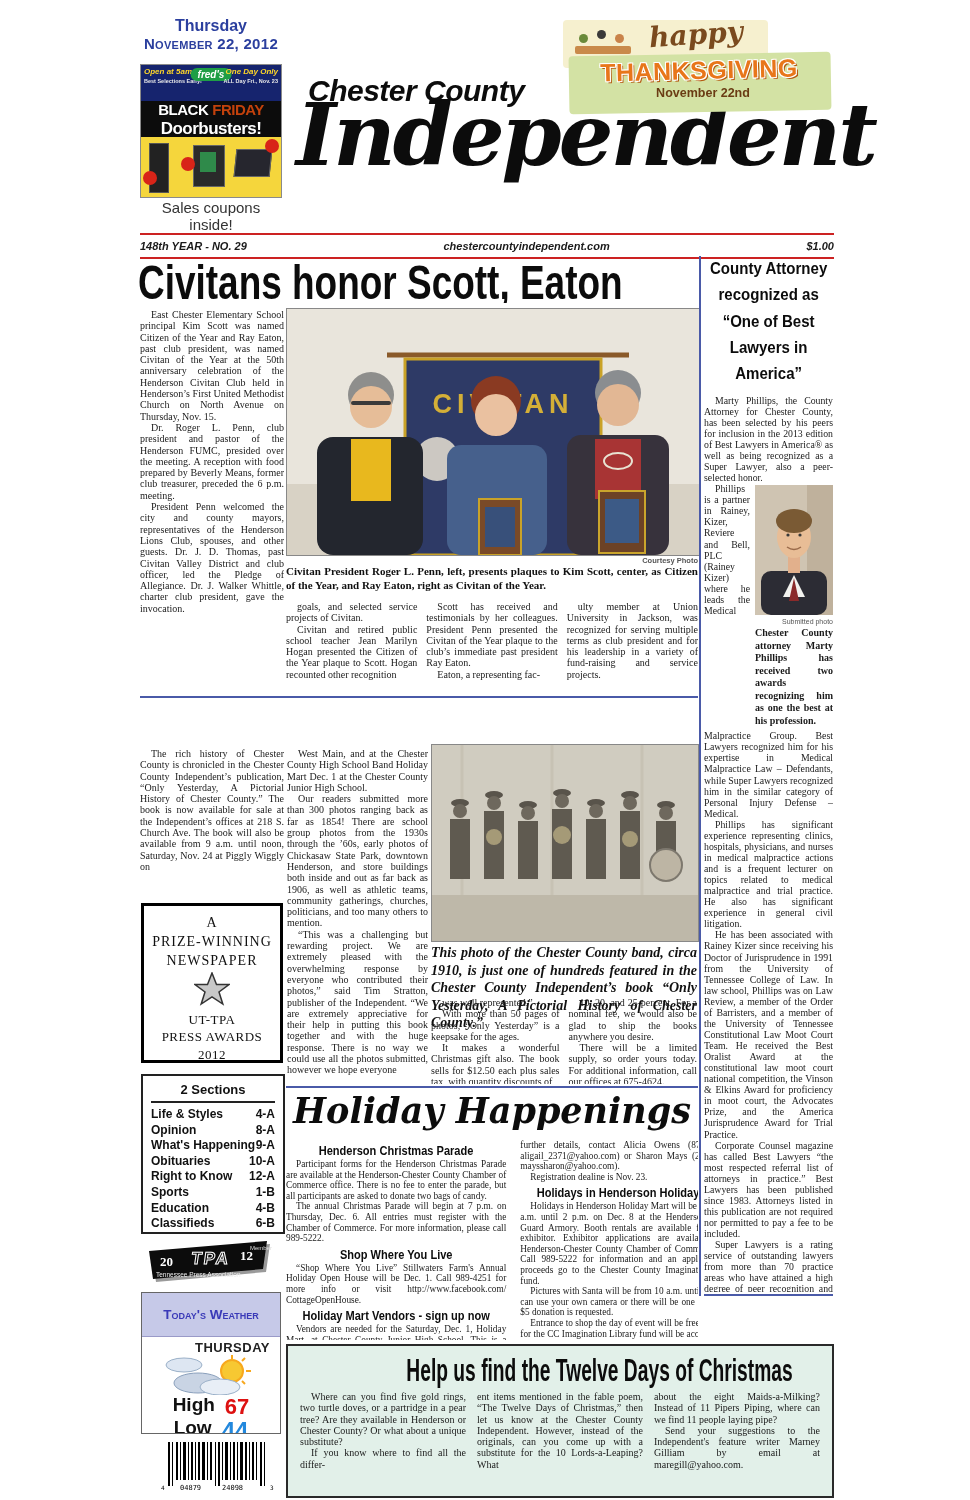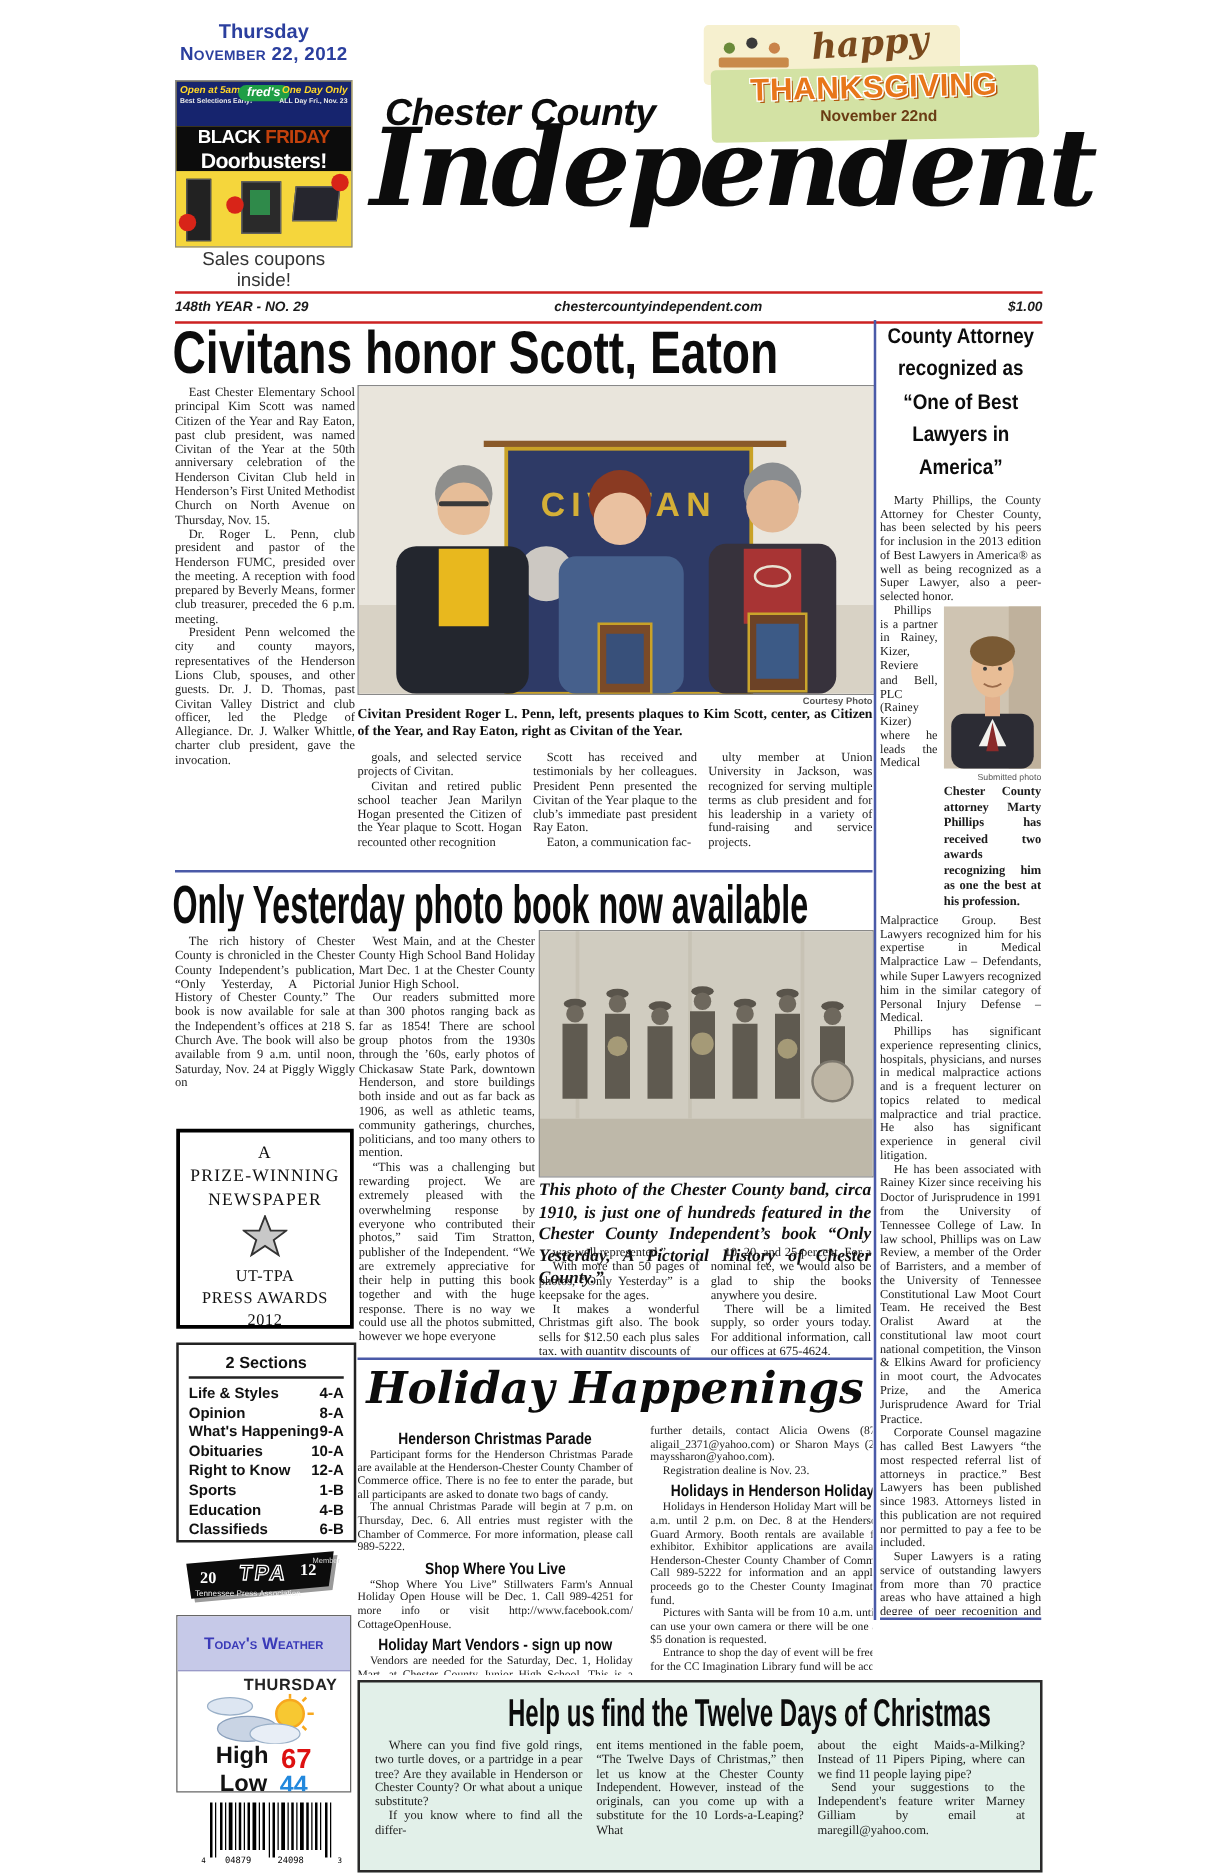--- a/index.html
+++ b/index.html
@@ -98,21 +98,21 @@
   .ib-hr{height:2px;background:#222;margin:0 0 4px 0;}
   .ib-row{display:flex;justify-content:space-between;font:bold 12px/1.3 "Liberation Sans",sans-serif;}
   
   .tpa{left:146px;top:1240px;width:130px;height:50px;}
   .weather{left:141px;top:1292px;width:138px;height:140px;background:#fff;border:1px solid #666;overflow:hidden;}
   .w-head{background:#c6c9e8;color:#3a3ab8;text-align:center;font:bold 13.5px "Liberation Sans",sans-serif;
           font-variant:small-caps;padding:14px 0;border-bottom:1px solid #9a9ac8;}
   .w-day{text-align:right;padding:3px 10px 0 0;font:bold 13px "Liberation Sans",sans-serif;color:#222;letter-spacing:.5px;}
   .w-rowhi,.w-rowlo{display:flex;justify-content:center;gap:10px;font:bold 19px "Liberation Sans",sans-serif;line-height:1.05;}
   .w-hi{color:#dd1111;font-size:22px;}
-  .w-lo{color:#2288dd;font-size:20px;}
+  .w-lo{color:#2288dd;font-size:24px;}
   .w-desc{text-align:center;font:9.5px "Liberation Sans",sans-serif;color:#444;line-height:1.2;padding:2px 4px;}
   .barcode{left:160px;top:1440px;width:118px;height:54px;background:#fff;}
   
   .hh-title{left:286px;top:1090px;width:412px;text-align:center;
             font:italic bold 35px "DejaVu Serif",serif;color:#0c0c0c;}
   .hh-cols{left:286px;top:1140px;width:412px;height:200px;display:flex;gap:14px;overflow:hidden;}
   .hh-cols > div{flex:1;}
   .hh-h{text-align:center;font:bold 13px "Liberation Sans",sans-serif;color:#0c0c0c;margin:3px 0 1px 0;}
   .hh-body{font-size:9.3px;line-height:1.14;}
   .hh-body p{margin:0;text-indent:10px;}
@@ -227,21 +227,21 @@
   <div class="abs mp-credit credit">Courtesy Photo</div>
   <div class="abs mp-caption capt">Civitan President Roger L. Penn, left, presents plaques to Kim Scott, center, as Citizen of the Year, and Ray Eaton, right as Civitan of the Year.</div>
 
   <div class="abs civ-cont">
     <div class="nb">
       <p>goals, and selected service projects of Civitan.</p>
       <p>Civitan and retired public school teacher Jean Marilyn Hogan presented the Citizen of the Year plaque to Scott. Hogan recounted other recognition</p>
     </div>
     <div class="nb">
       <p>Scott has received and testimonials by her colleagues. President Penn presented the Civitan of the Year plaque to the club’s immediate past president Ray Eaton.</p>
-      <p>Eaton, a communication fac-</p>
+      <p>Eaton, a representing fac-</p>
     </div>
     <div class="nb">
       <p>ulty member at Union University in Jackson, was recognized for serving multiple terms as club president and for his leadership in a variety of fund-raising and service projects.</p>
     </div>
   </div>
 
   <div class="abs vline bluerule"></div>
 
   <div class="abs att-col">
     <div class="att-headline">County Attorney recognized as “One of Best Lawyers in America”</div>
@@ -268,23 +268,20 @@
       <p>Phillips has significant experience representing clinics, hospitals, physicians, and nurses in medical malpractice actions and is a frequent lecturer on topics related to medical malpractice and trial practice. He also has significant experience in general civil litigation.</p>
       <p>He has been associated with Rainey Kizer since receiving his Doctor of Jurisprudence in 1991 from the University of Tennessee College of Law. In law school, Phillips was on Law Review, a member of the Order of Barristers, and a member of the University of Tennessee Constitutional Law Moot Court Team. He received the Best Oralist Award at the constitutional law moot court national competition, the Vinson &amp; Elkins Award for proficiency in moot court, the Advocates Prize, and the America Jurisprudence Award for Trial Practice.</p>
       <p>Corporate Counsel magazine has called Best Lawyers “the most respected referral list of attorneys in practice.” Best Lawyers has been published since 1983. Attorneys listed in this publication are not required nor permitted to pay a fee to be included.</p>
       <p>Super Lawyers is a rating service of outstanding lawyers from more than 70 practice areas who have attained a high degree of peer recognition and professional achievement. The selection process is multi-phased and includes independent research, peer nominations and peer evaluations.</p>
     </div>
   </div>
   <div class="abs att-endrule bluerule"></div>
 
   <div class="abs hline1 bluerule"></div>
 
-  <div class="abs book-headline">
-    <span class="cx" style="font-size:43px;transform:scaleX(0.60);">Only Yesterday photo book now available</span>
-  </div>
 
   <div class="abs book-col1 nb">
     <p>The rich history of Chester County is chronicled in the Chester County Independent’s publication, “Only Yesterday, A Pictorial History of Chester County.” The book is now available for sale at the Independent’s offices at 218 S. Church Ave. The book will also be available from 9 a.m. until noon, Saturday, Nov. 24 at Piggly Wiggly on</p>
   </div>
   <div class="abs book-col2 nb">
     <p>West Main, and at the Chester County High School Band Holiday Mart Dec. 1 at the Chester County Junior High School.</p>
     <p>Our readers submitted more than 300 photos ranging back as far as 1854! There are school group photos from the 1930s through the ’60s, early photos of Chickasaw State Park, downtown Henderson, and store buildings both inside and out as far back as 1906, as well as athletic teams, community gatherings, churches, politicians, and too many others to mention.</p>
     <p>“This was a challenging but rewarding project. We are extremely pleased with the overwhelming response by everyone who contributed their photos,” said Tim Stratton, publisher of the Independent. “We are extremely appreciative for their help in putting this book together and with the huge response. There is no way we could use all the photos submitted, however we hope everyone</p>
   </div>
 

